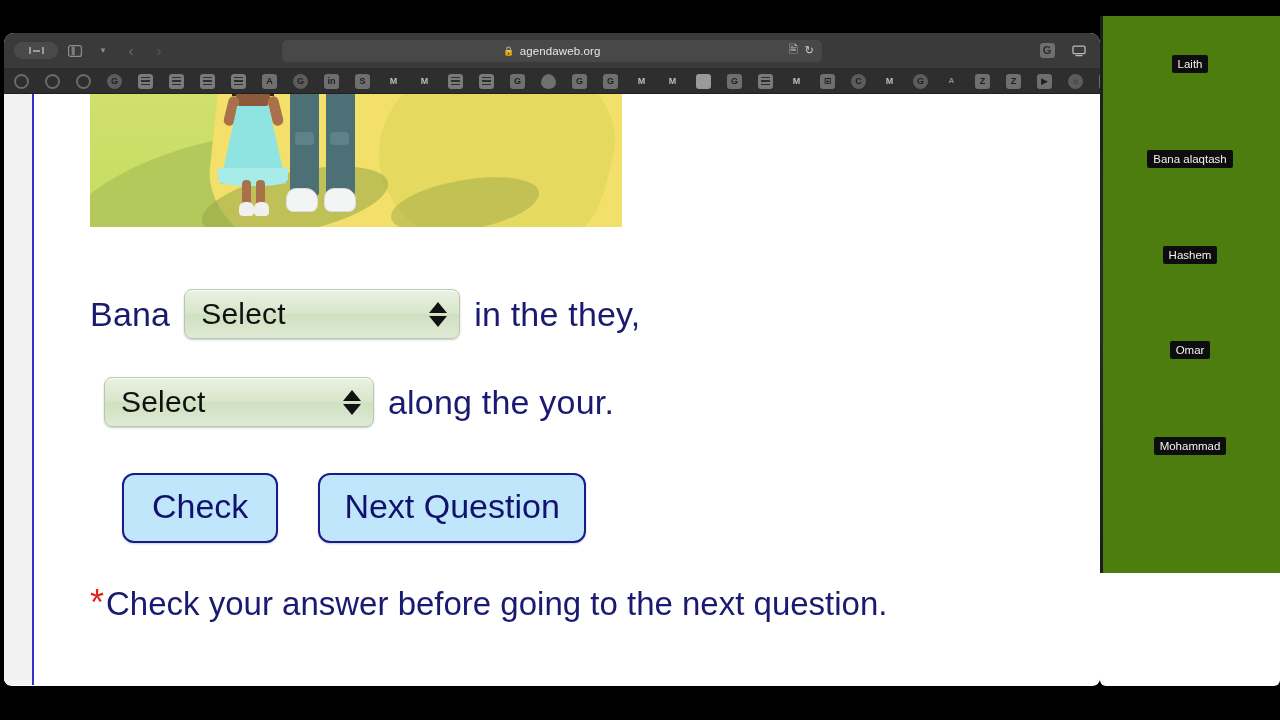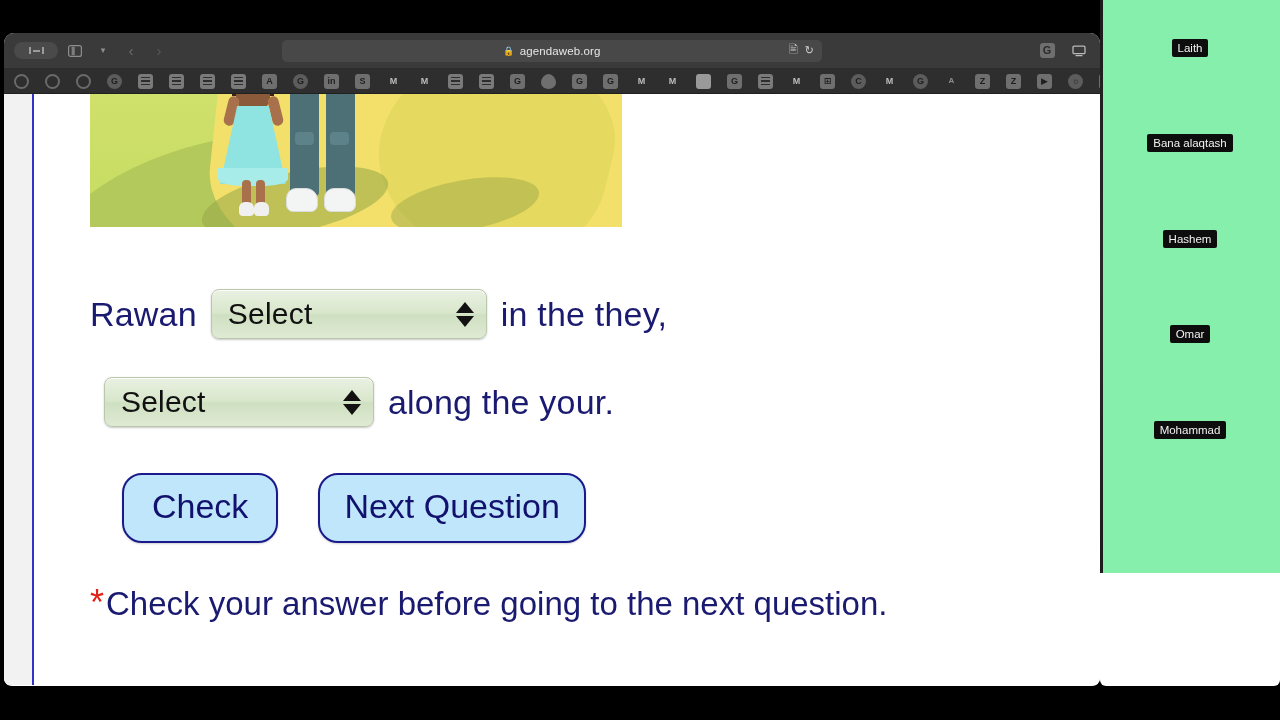--- a/index.html
+++ b/index.html
@@ -175,39 +175,39 @@
   .select .sel-val{line-height:1;}
   .select .spin{display:flex;flex-direction:column;align-items:center;gap:3px;}
   .select .spin i{display:block;width:0;height:0;border-left:9px solid transparent;border-right:9px solid transparent;}
   .select .spin i.up{border-bottom:11px solid #111;}
   .select .spin i.dn{border-top:11px solid #111;}
   .select.s-two{width:270px;}
 
   
   .btnrow{display:flex;align-items:center;gap:40px;margin-top:46px;padding-left:32px;}
   .qbtn{
-    background:#bfe6fb;border:2px solid #1a1a8c;border-radius:20px;
+    background:#bfe6fb;border:2px solid #1a1a8c;border-radius:12px;
     color:#12126e;font-size:34px;line-height:1;
     padding:14px 24px 18px;
     box-shadow:0 1px 2px rgba(0,0,0,.18);
     cursor:pointer;
     font-family:"Liberation Sans","DejaVu Sans",sans-serif;
   }
   .qbtn.check{padding-left:28px;padding-right:28px;}
 
   
   .note{
     margin-top:42px;font-size:33px;color:#1a1a70;display:flex;align-items:flex-start;
   }
   .note .star{color:#e2231a;font-size:36px;line-height:1;margin-right:2px;}
 
   
   #people{
-    position:absolute;right:0;top:0;width:180px;height:573px;
-    background:#86efac;
+    position:absolute;right:0;top:16px;width:180px;height:573px;
+    background:#4d7c0f;
   }
   .tile{
     position:relative;width:180px;height:95.5px;
     display:flex;align-items:center;justify-content:center;
   }
   .nametag{
     background:#0d0d0d;color:#f2f2f2;font-size:11.5px;
     padding:2px 6px;border-radius:2px;line-height:1.25;
     white-space:nowrap;
   }
@@ -437,21 +437,21 @@
             <div class="dress"></div>
             <div class="frill"></div>
             <div class="legc l"></div>
             <div class="legc r"></div>
             <div class="shoec l"></div>
             <div class="shoec r"></div>
           </div>
         </div>
 
         <div class="sentence s1">
-          <span class="txt">Rawan</span>
+          <span class="txt">Bana</span>
           <span class="select">
             <span class="sel-val">Select</span>
             <span class="spin">
                 <i class="up"></i>
                 <i class="dn"></i>
               </span>
           </span>
           <span class="txt">in the they,</span>
         </div>
 

